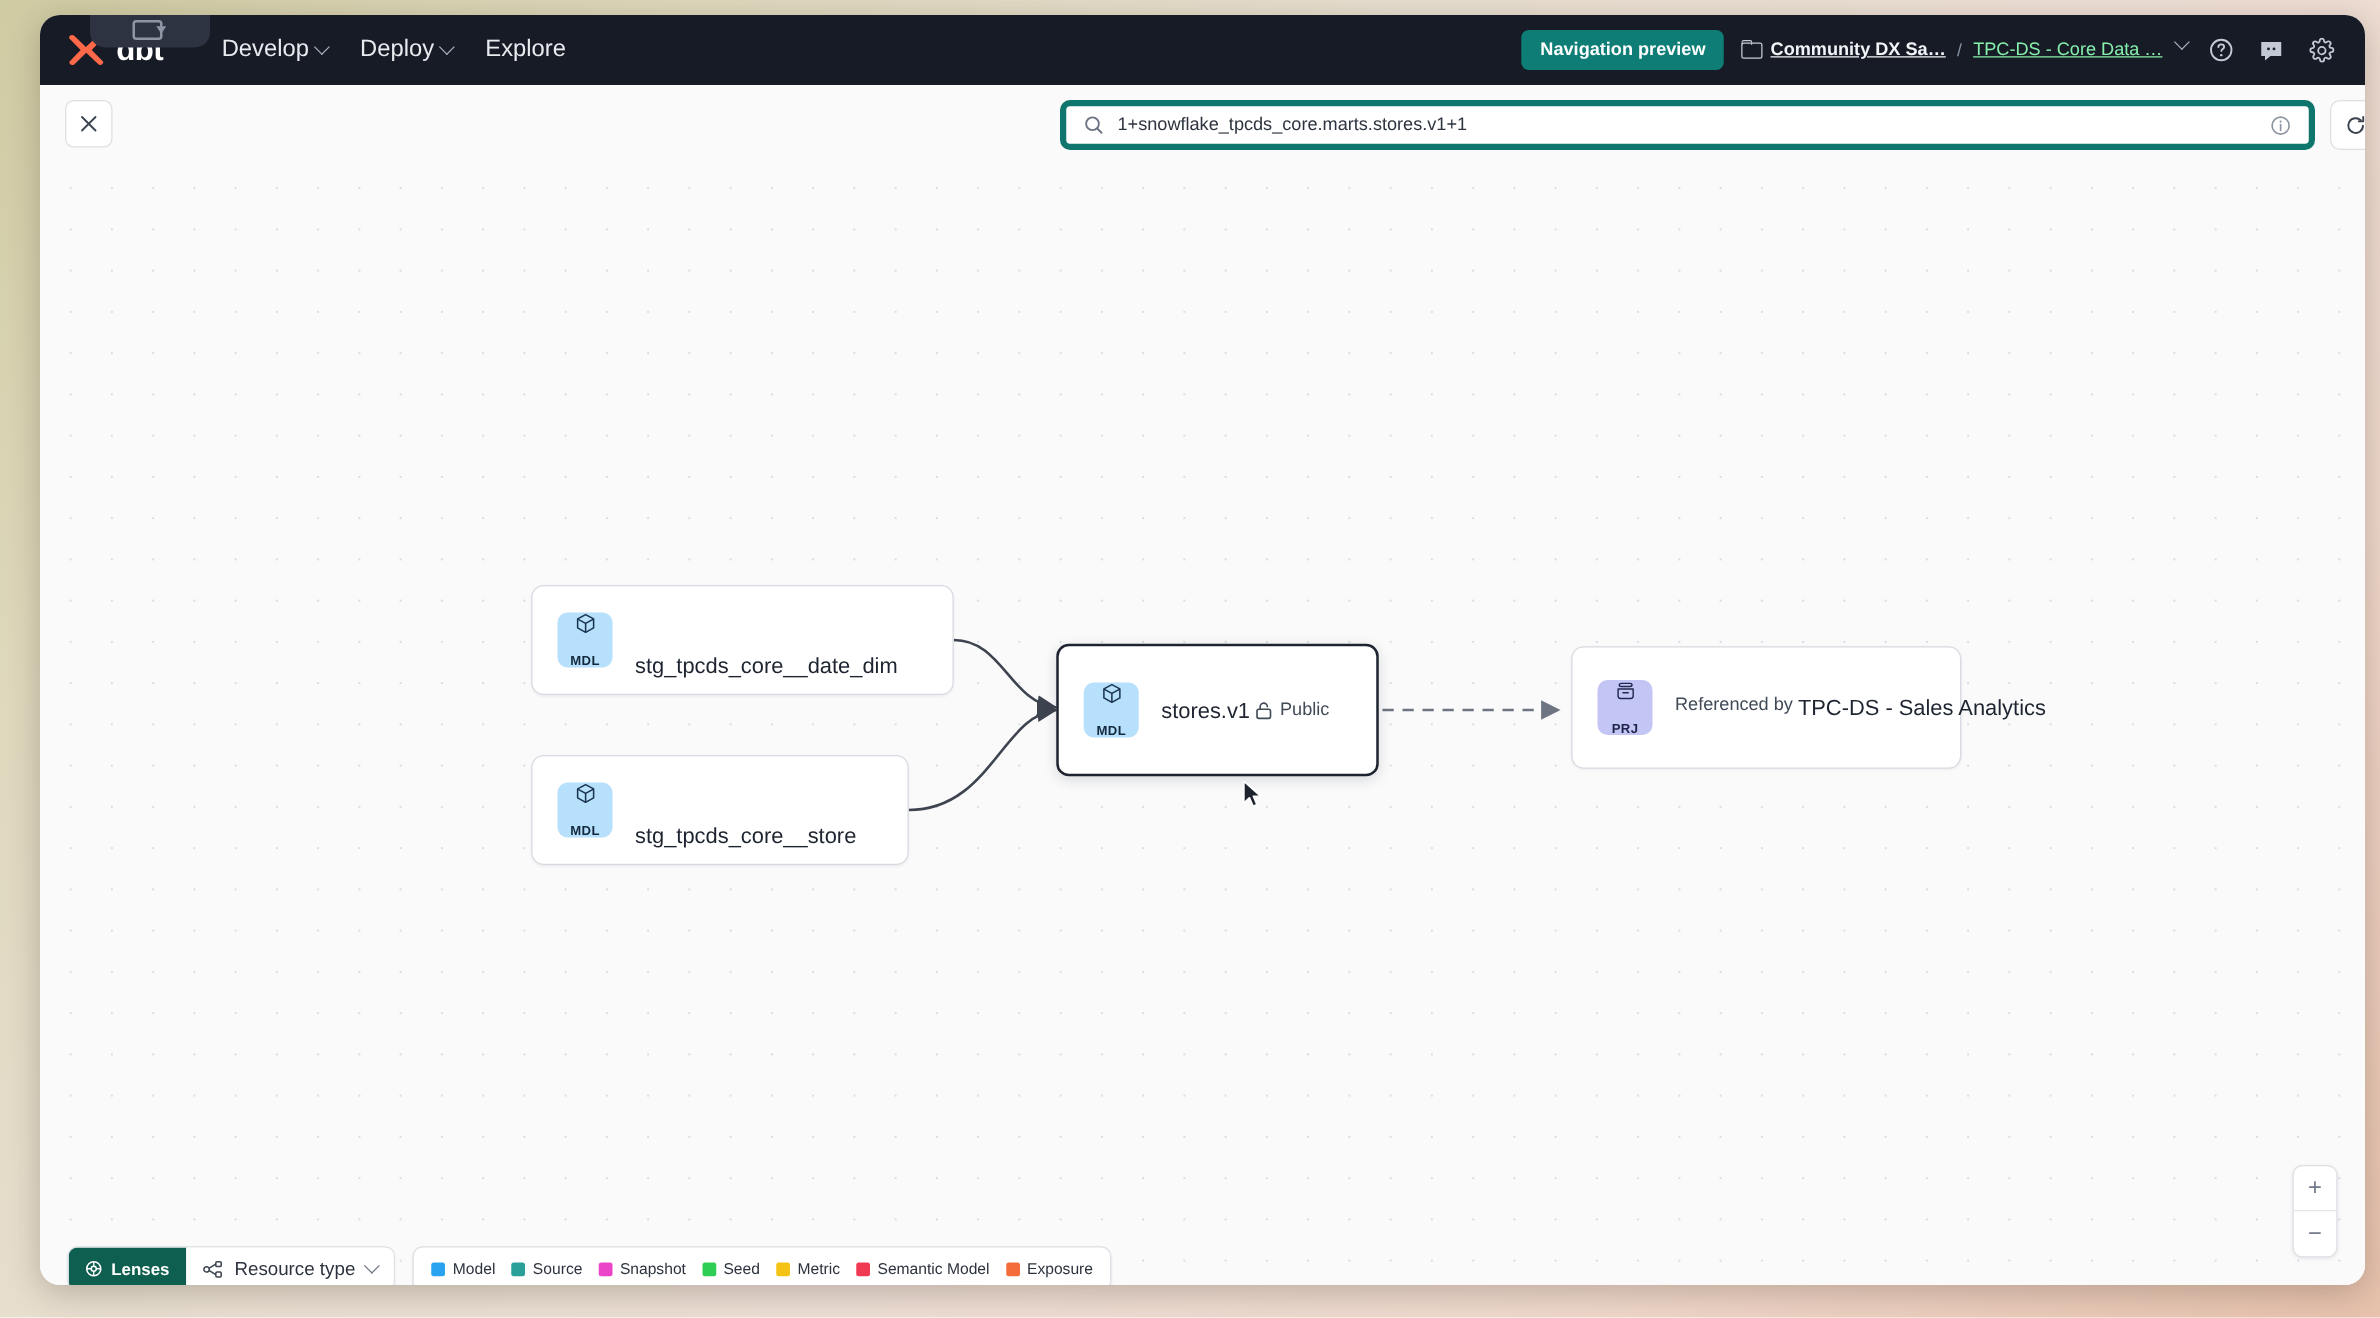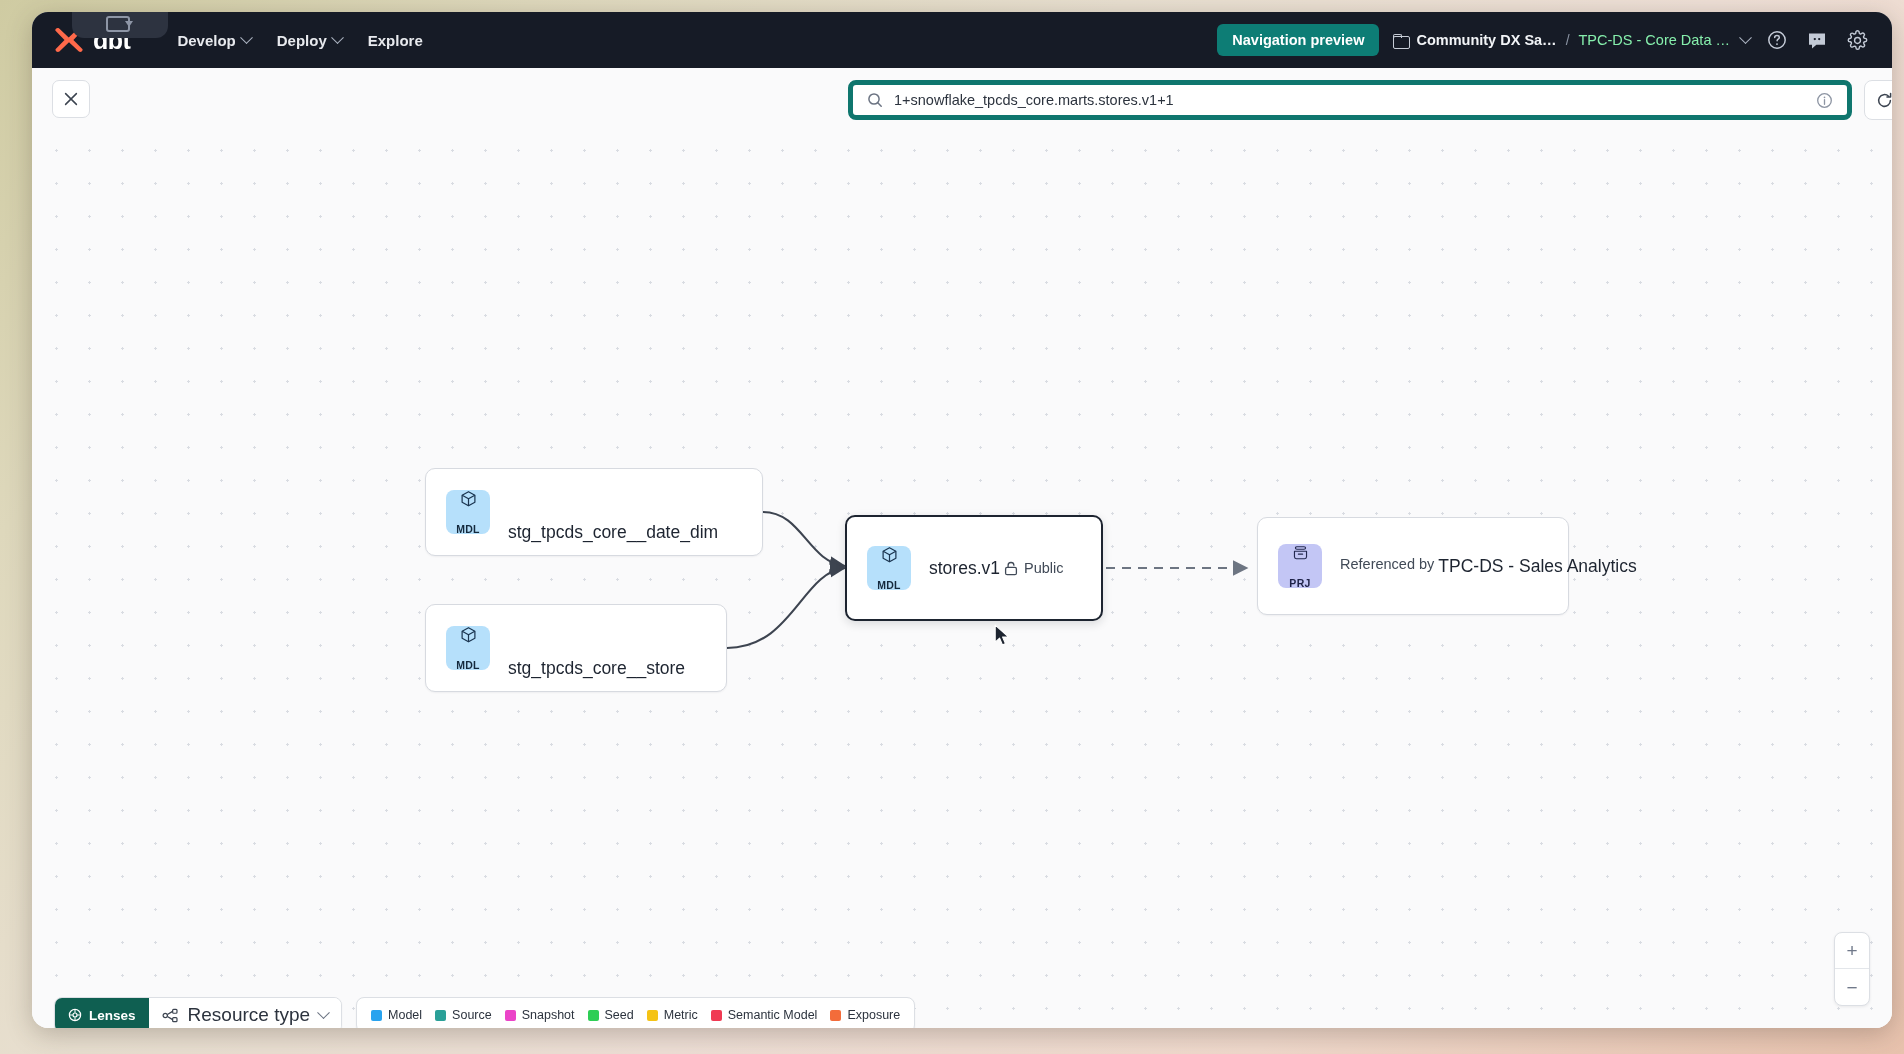--- a/index.html
+++ b/index.html
@@ -70,21 +70,21 @@
   .dbt-logo svg { display:block; }
   .brand-text {
     font-size: 25px;
     font-weight: 700;
     letter-spacing: -0.5px;
     color: #fff;
     line-height: 1;
   }
   .nav-item {
     display: flex; align-items: center; gap: 6px;
-    font-size: 15px; font-weight: 700;
+    font-size: 19px; font-weight: 400;
     color: #e8eaee;
     padding: 7px 13px;
     border-radius: 6px;
     cursor: pointer;
     white-space: nowrap;
   }
   .chev {
     width: 9px; height: 9px;
     border-right: 1.6px solid #aab2c0;
     border-bottom: 1.6px solid #aab2c0;
@@ -99,23 +99,24 @@
     color: #ffffff;
     font-size: 14.5px;
     font-weight: 600;
     padding: 8px 15px;
     border-radius: 6px;
     cursor: pointer;
     white-space: nowrap;
   }
   .bc-wrap { display:flex; align-items:center; gap: 9px; white-space: nowrap; }
   .bc-item {
-    display:flex; align-items:center; gap:7px;
+    display:flex; align-items:flex-start; gap:7px;
     font-size: 14.5px; font-weight: 700; color: #f2f4f7;
     cursor: pointer;
+    text-decoration: underline;
   }
   .bc-item.sub { font-weight: 500; color:#86efac; }
   .bc-sep { color: #8b94a3; font-size: 14px; }
   .folder-ico { width:16px; height:13px; position:relative; display:inline-block; }
   .folder-ico::before {
     content:''; position:absolute; left:0; top:2px; width:15px; height:11px;
     border:1.4px solid #c6ccd6; border-radius:2px;
   }
   .folder-ico::after {
     content:''; position:absolute; left:0; top:0px; width:7px; height:3px;
@@ -275,21 +276,21 @@
     background:#0f5f51;
     color:#fff;
     font-size: 13.5px; font-weight:600;
     height:100%;
     display:flex; align-items:center; gap:7px;
     padding: 0 13px;
     cursor:pointer;
   }
   #resource-type-btn {
     color:#2c333e;
-    font-size: 19px; font-weight:500;
+    font-size: 15px; font-weight:500;
     height:100%;
     display:flex; align-items:center; gap:9px;
     padding: 0 13px;
     cursor:pointer;
     background:#fff;
     justify-content:center;
   }
   #legend {
     margin-left: 14px;
     height: 36px;

